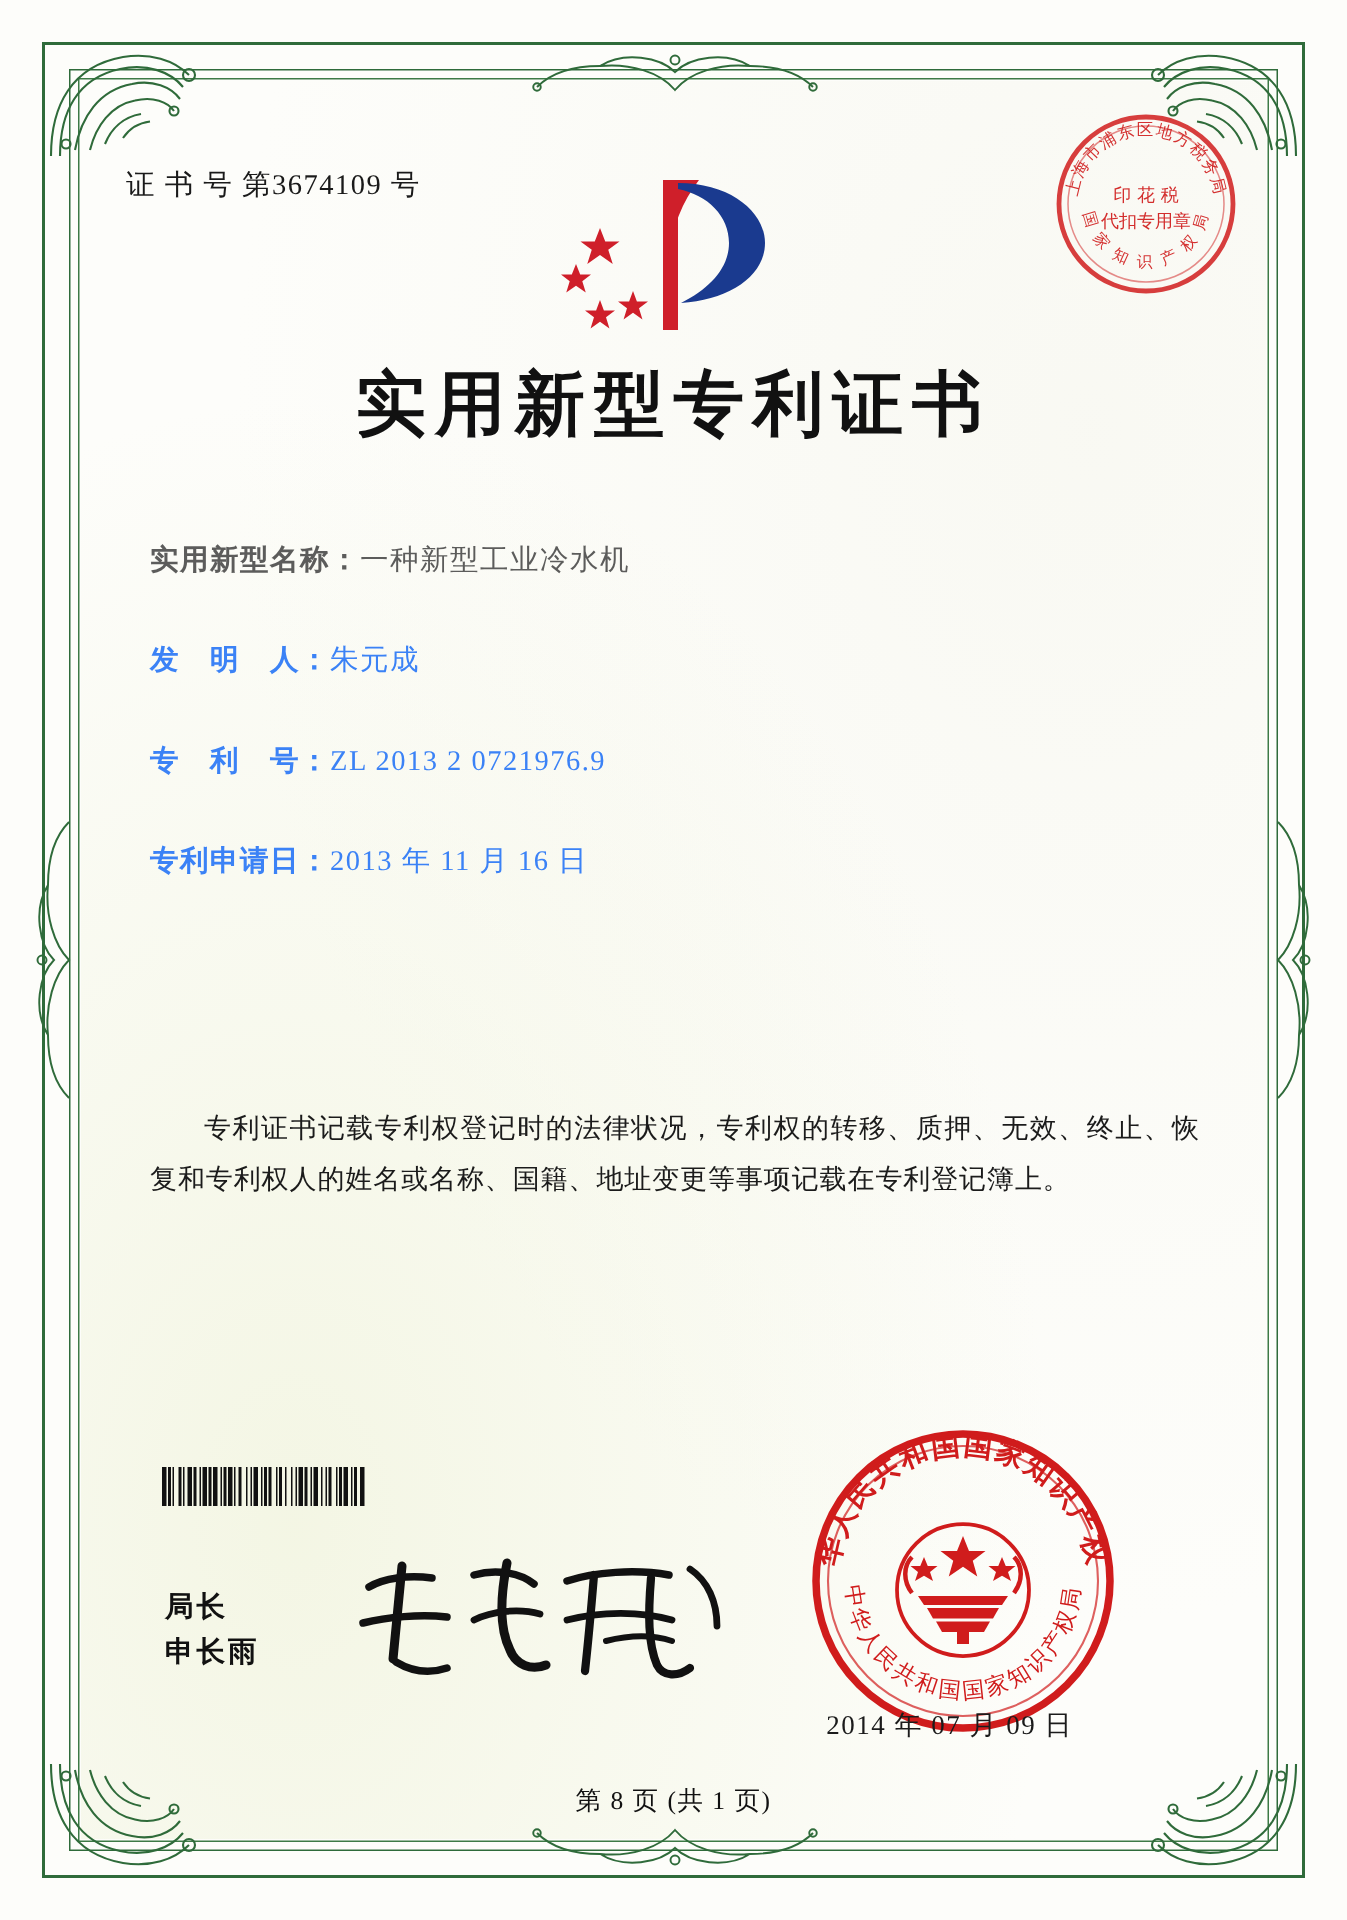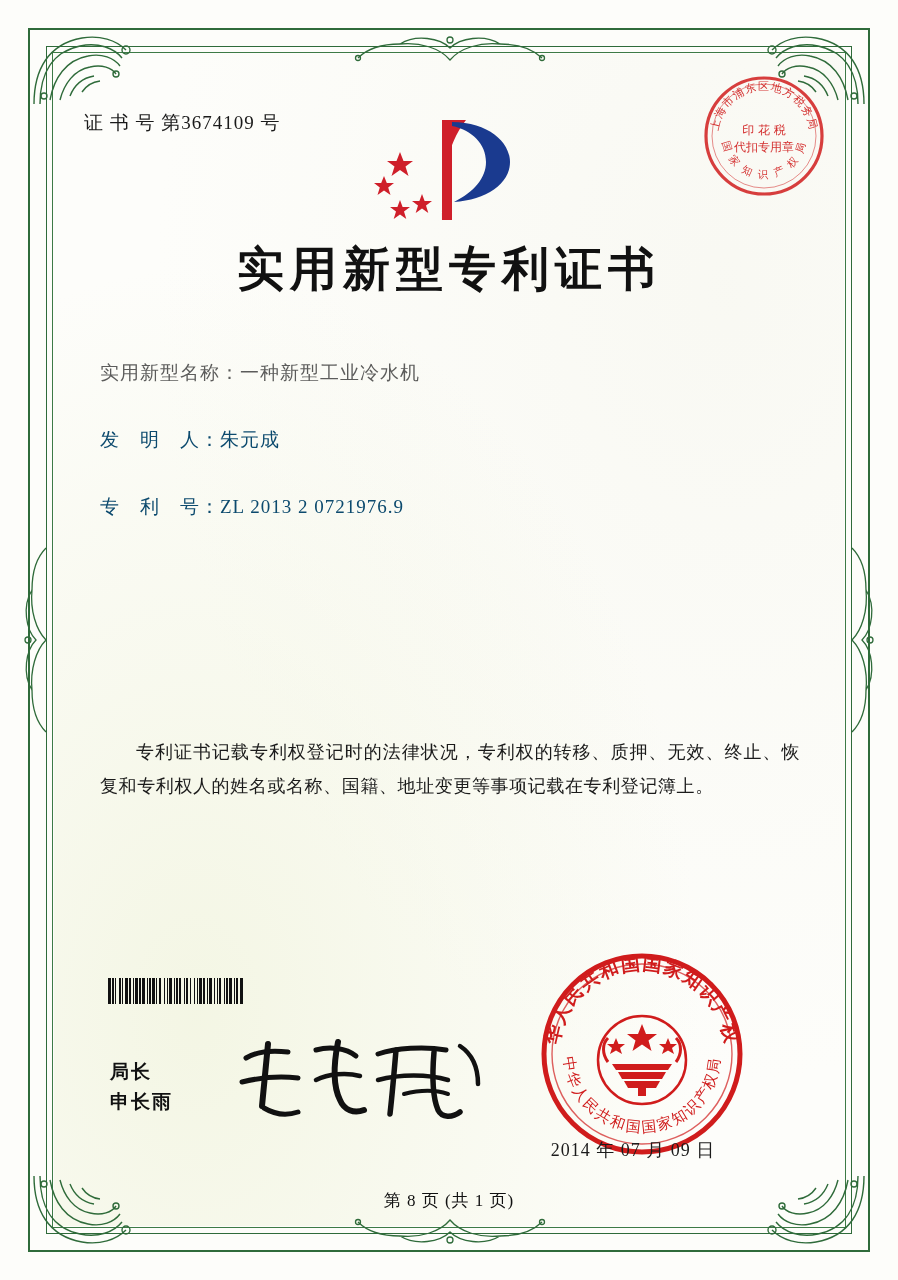--- a/index.html
+++ b/index.html
@@ -110,26 +110,26 @@
   }
 
   
   .fields {
     position: absolute;
     left: 100px; top: 360px;
     width: 700px;
   }
   .field {
     font-size: 19px;
-    color: #0c4a6e;
+    color: #3b82f6;
     margin-bottom: 41px;
     letter-spacing: 1px;
     white-space: nowrap;
   }
-  .field .lbl { display: inline; }
+  .field .lbl { display: inline; font-weight: bold; }
   .field .val { display: inline; }
   .field.faded { color: #3a3a3a; opacity: 0.82; }
 
   
   .body-text {
     position: absolute;
     left: 100px; top: 735px;
     width: 700px;
     font-size: 18px;
     line-height: 34px;
@@ -341,20 +341,23 @@
   <div class="fields">
     <div class="field faded">
       <span class="lbl">实用新型名称：</span><span class="val">一种新型工业冷水机</span>
     </div>
     <div class="field">
       <span class="lbl">发　明　人：</span><span class="val">朱元成</span>
     </div>
     <div class="field">
       <span class="lbl">专　利　号：</span><span class="val">ZL 2013 2 0721976.9</span>
     </div>
+    <div class="field">
+      <span class="lbl">专利申请日：</span><span class="val">2013 年 11 月 16 日</span>
+    </div>
   </div>
 
   <div class="body-text">
     <p>专利证书记载专利权登记时的法律状况，专利权的转移、质押、无效、终止、恢复和专利权人的姓名或名称、国籍、地址变更等事项记载在专利登记簿上。</p>
   </div>
 
   <div class="barcode">
       <i style="width: 3px; background: rgb(17, 17, 17);"></i>
       <i style="width: 1px; background: transparent;"></i>
       <i style="width: 2px; background: rgb(17, 17, 17);"></i>

